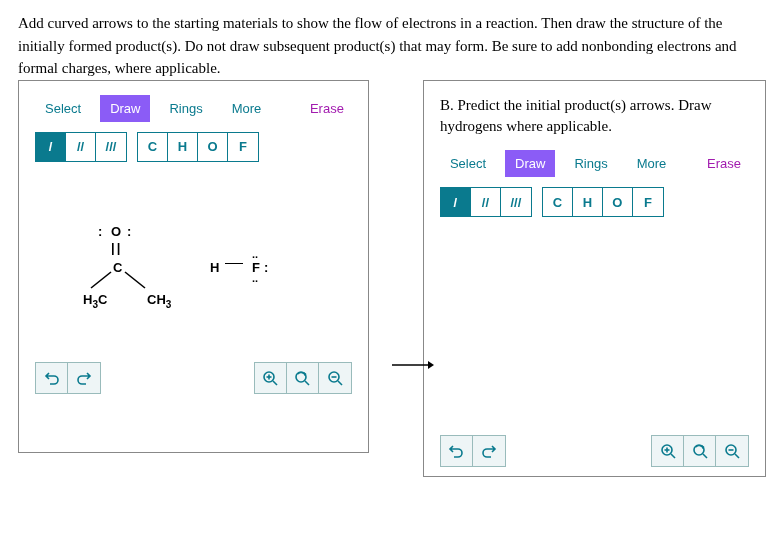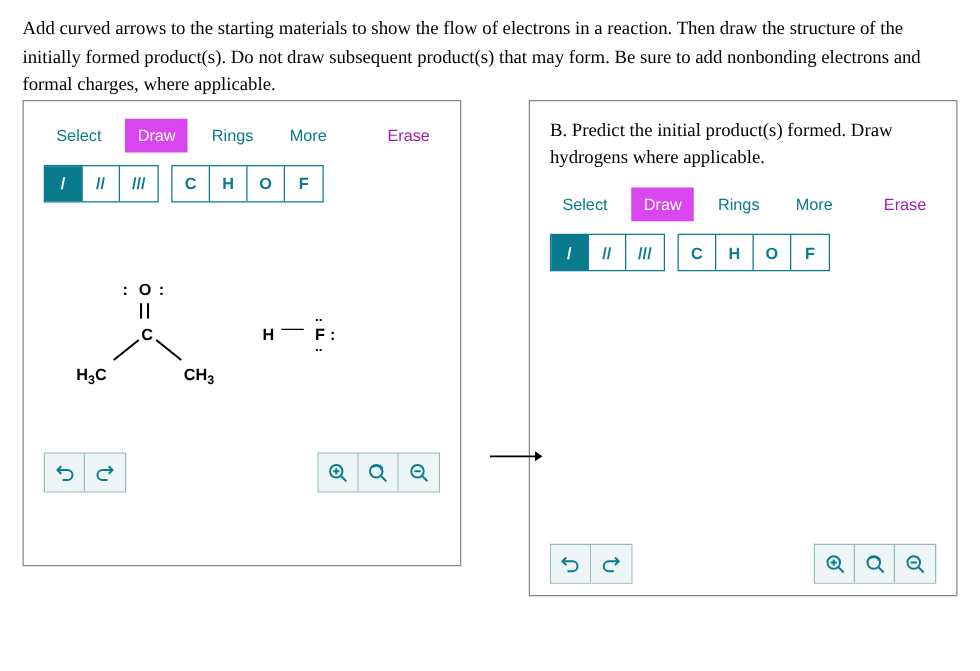--- a/index.html
+++ b/index.html
@@ -5,21 +5,21 @@
   * { box-sizing: border-box; margin: 0; padding: 0; }
   body { font-family: Georgia, 'Times New Roman', serif; font-size: 15px; color: #000; padding: 12px 18px; background: #fff; }
   .instructions { line-height: 1.5; max-width: 780px; }
   .panels { display: flex; gap: 54px; align-items: flex-start; }
   .panel { border: 1px solid #888; padding: 14px 16px 12px; position: relative; }
   .panel-a { width: 358px; height: 373px; }
   .panel-b { width: 350px; height: 397px; }
   .panel-title { font-size: 15px; margin-bottom: 12px; line-height: 1.45; }
   .toolbar { display: flex; align-items: flex-end; gap: 9px; font-family: Arial, sans-serif; font-size: 13px; margin-bottom: 10px; }
   .tab { padding: 6px 10px; color: #0a7a8e; cursor: pointer; }
-  .tab.active { background: #d946ef; color: #fff; }
+  .tab.active { background: #8b5cf6; color: #fff; }
   .erase { margin-left: auto; color: #a21caf; padding: 6px 8px; cursor: pointer; }
   .toolrows { display: flex; gap: 10px; align-items: center; }
   .bondgroup, .atomgroup { display: flex; border: 1px solid #0a7a8e; }
   .toolbtn { width: 30px; height: 28px; display: flex; align-items: center; justify-content: center; border-right: 1px solid #0a7a8e; color: #0a7a8e; font-family: Arial, sans-serif; font-size: 13px; font-weight: bold; cursor: pointer; }
   .toolbtn:last-child { border-right: none; }
   .toolbtn.active { background: #0a7a8e; color: #fff; }
   .canvas { position: relative; width: 100%; height: 200px; font-family: Arial, sans-serif; font-weight: bold; font-size: 13px; }
   .bottombar { display: flex; justify-content: space-between; align-items: center; }
   .btngrp { display: flex; border: 1px solid #9bb; }
   .iconbtn { width: 32px; height: 30px; display: flex; align-items: center; justify-content: center; border-right: 1px solid #9bb; color: #0a7a8e; background: #eef5f6; cursor: pointer; }
@@ -64,21 +64,21 @@
       <span class="mol-label" style="left:92px; top:62px;">:</span>
 
       <span class="mol-label" style="left:76px; top:78px; letter-spacing:2px;">||</span>
 
       <span class="mol-label" style="left:78px; top:98px;">C</span>
 
       <svg style="position:absolute; left:40px; top:104px;" width="90" height="30">
         <line x1="36" y1="6" x2="16" y2="22" stroke="#000" stroke-width="1.6"></line>
         <line x1="50" y1="6" x2="70" y2="22" stroke="#000" stroke-width="1.6"></line>
       </svg>
-      <span class="mol-label" style="left:26px; top:130px;">H<sub>3</sub>C</span>
+      <span class="mol-label" style="left:48px; top:130px;">H<sub>3</sub>C</span>
       <span class="mol-label" style="left:112px; top:130px;">CH<sub>3</sub></span>
 
       <span class="mol-label" style="left:175px; top:98px;">H</span>
       <span class="mol-label" style="left:190px; top:101px; height:2px; width:18px; border-top:1.6px solid #000;"></span>
       <span class="mol-label" style="left:217px; top:98px;">F</span>
       <span class="mol-label" style="left:217px; top:86px; font-size:11px;">..</span>
       <span class="mol-label" style="left:229px; top:98px;">:</span>
       <span class="mol-label" style="left:217px; top:110px; font-size:11px;">..</span>
     </div>
 
@@ -117,21 +117,21 @@
               <circle cx="7" cy="7" r="5" fill="none" stroke="#0a7a8e" stroke-width="1.6"></circle>
               <line x1="11" y1="11" x2="15" y2="15" stroke="#0a7a8e" stroke-width="1.6"></line>
               <line x1="4.5" y1="7" x2="9.5" y2="7" stroke="#0a7a8e" stroke-width="1.6"></line>
             </svg>
           </div>
       </div>
     </div>
   </div>
 
   <div class="panel panel-b">
-    <div class="panel-title">B. Predict the initial product(s) formed. Draw hydrogens where applicable.</div>
+    <div class="panel-title">B. Predict the initial product(s) arrows. Draw hydrogens where applicable.</div>
     <div class="toolbar">
       <span class="tab">Select</span>
       <span class="tab active">Draw</span>
       <span class="tab">Rings</span>
       <span class="tab">More</span>
       <span class="erase">Erase</span>
     </div>
     <div class="toolrows">
       <div class="bondgroup">
         <div class="toolbtn active">/</div>

